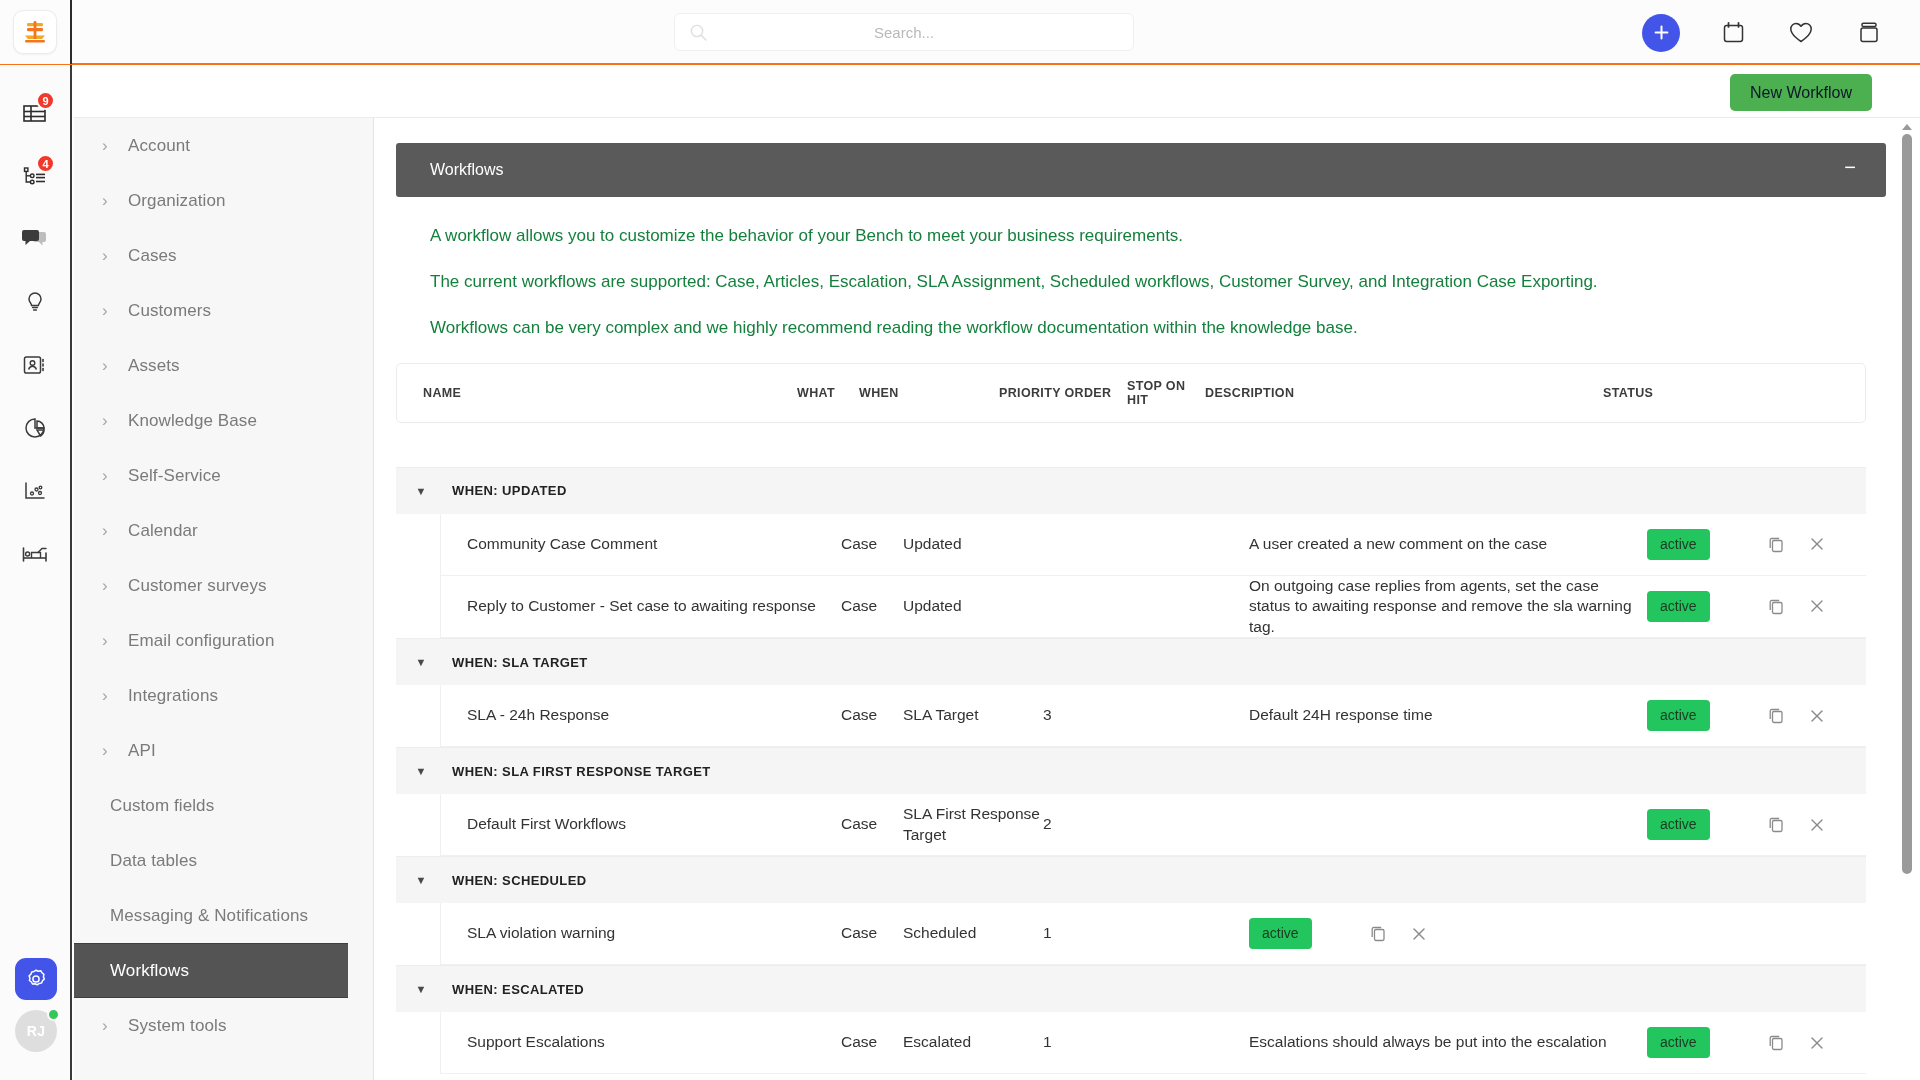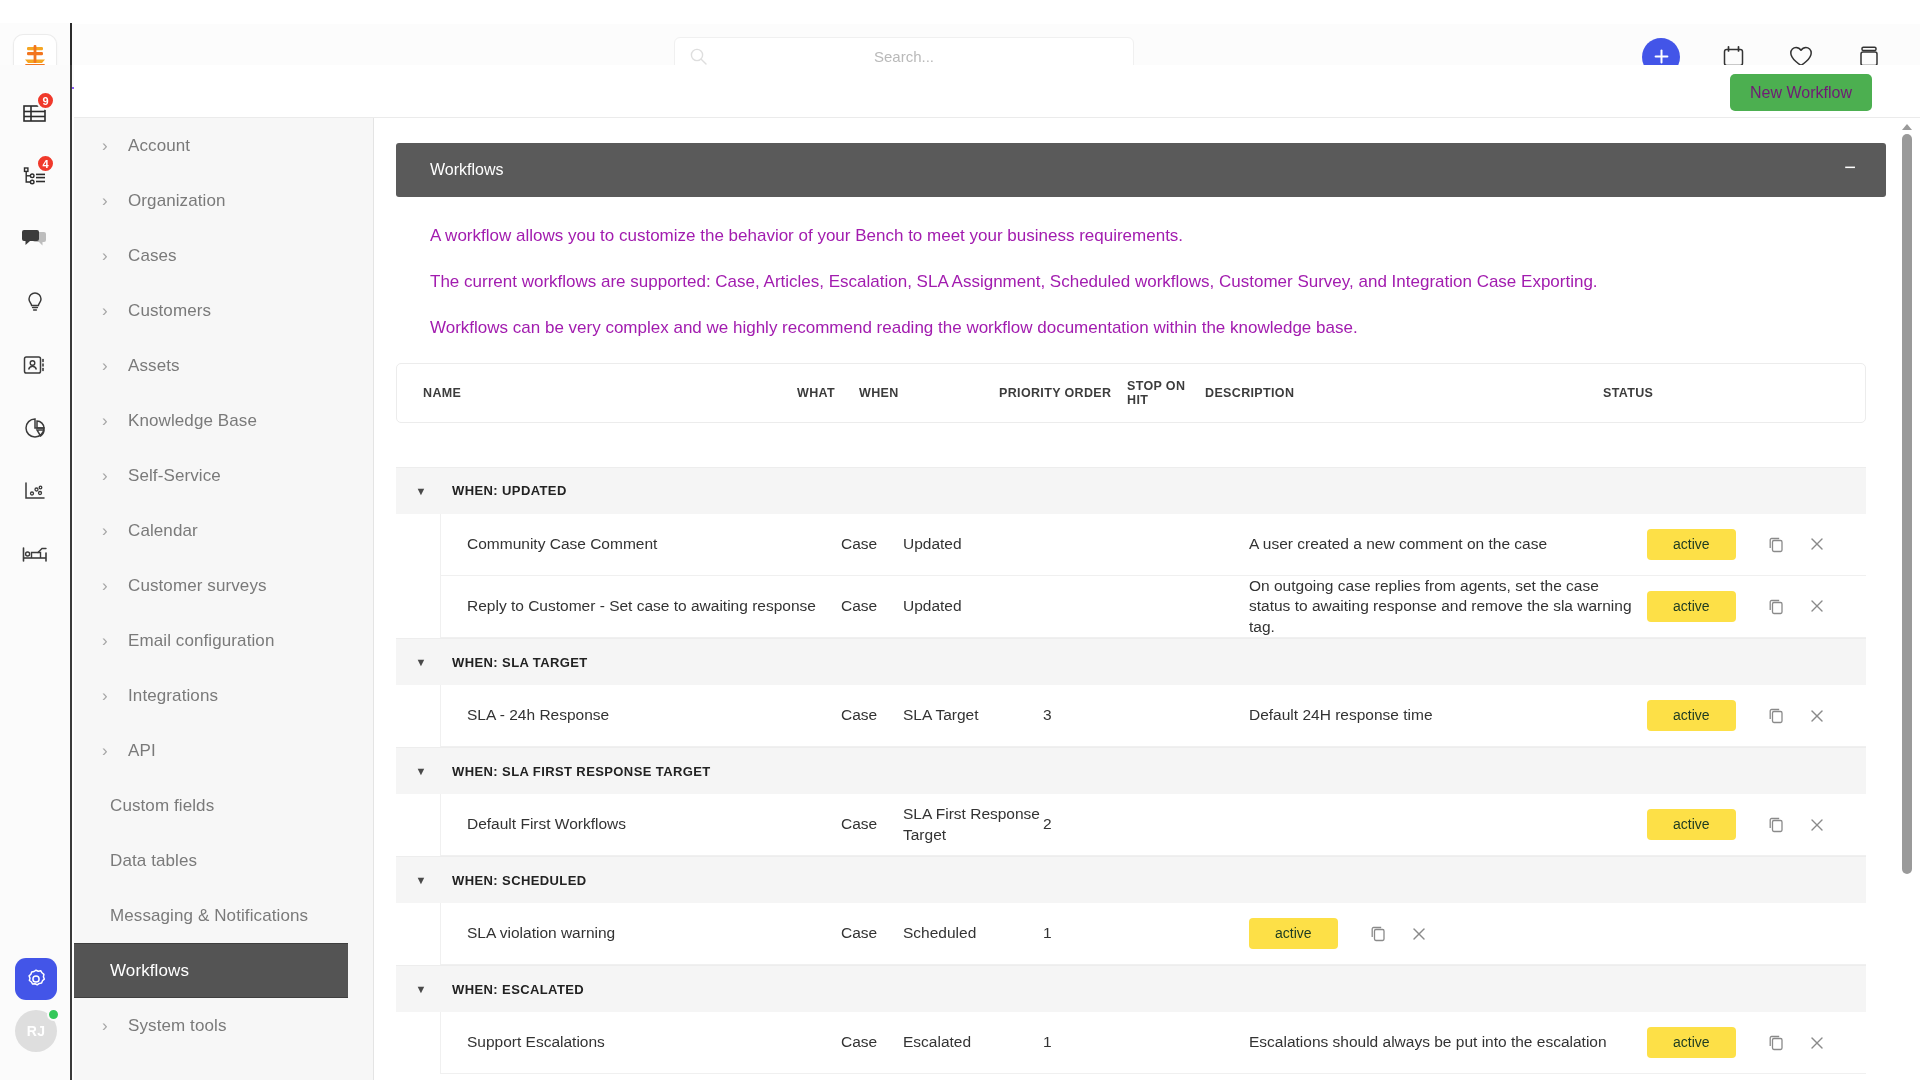--- a/index.html
+++ b/index.html
@@ -9,22 +9,22 @@
     background: #ffffff;
     font-family: "Liberation Sans", sans-serif;
     -webkit-font-smoothing: antialiased;
   }
 
   
   .topbar {
     position: absolute; top: 0; left: 0;
     width: 1920px; height: 65px;
     background: #fcfcfc;
-    border-bottom: 2px solid #8b5cf6;
-    display: flex; align-items: center; margin-top: 24px;
+    border-bottom: 2px solid #f97316;
+    display: flex; align-items: center;
   }
   .logo-cell {
     width: 72px; height: 65px;
     display: flex; align-items: center; justify-content: center;
     border-right: 2px solid #2b2b2b;
     background: #fcfcfc;
   }
   .logo-box {
     width: 42px; height: 42px; border-radius: 9px;
     background: #ffffff;
@@ -141,21 +141,21 @@
 
   
   .mainhead {
     position: absolute; left: 74px; top: 65px;
     width: 1846px; height: 53px;
     background: #ffffff;
     border-bottom: 1px solid #ebebeb;
   }
   .new-wf-btn {
     position: absolute; right: 48px; top: 9px;
-    background: #4caf50; color: #701a75;
+    background: #4caf50; color: #0f172a;
     border: none; border-radius: 5px;
     padding: 0 20px; height: 37px;
     font-size: 16px; font-family: "Liberation Sans", sans-serif;
     cursor: pointer;
   }
 
   .content {
     position: absolute; left: 376px; top: 118px;
     width: 1544px; height: 962px;
     background: #ffffff;
@@ -173,21 +173,21 @@
     padding: 0 26px 0 34px;
     font-size: 16px;
   }
   .collapse-btn {
     background: none; border: none; color: #fff;
     font-size: 20px; cursor: pointer; line-height: 1;
     padding: 0 4px 6px 4px;
   }
   .panel-body { padding: 28px 0 0 34px; }
   .desc-line {
-    font-size: 17px; color: #a21caf;
+    font-size: 17px; color: #15803d;
     margin-bottom: 23px; line-height: 1.35;
   }
 
   
   .thead-card {
     margin: 20px 24px 4px 20px;
     width: 1470px; height: 60px;
     border: 1px solid #ececec; border-radius: 5px;
     display: flex; align-items: center;
   }
@@ -231,23 +231,23 @@
     margin-left: 44px;
     width: 1426px;
   }
   .td {
     font-size: 15.5px; color: #333; line-height: 1.32;
   }
   .td.col-name { padding-left: 26px; width: 400px; }
   .td.col-desc { width: 398px; padding-right: 11px; }
 
   .pill {
-    background: #fde047; color: #1d3b22;
+    background: #22c55e; color: #1d3b22;
     font-size: 14px; border-radius: 4px;
-    padding: 6px 26px; display: inline-block;
+    padding: 6px 13px; display: inline-block;
   }
   .act-icons { display: flex; align-items: center; gap: 22px; }
   .act-btn {
     background: none; border: none; cursor: pointer;
     color: #8a8a8a; display: flex; align-items: center;
   }
 
   
   .vscroll {
     position: absolute; right: 6px; top: 120px;

